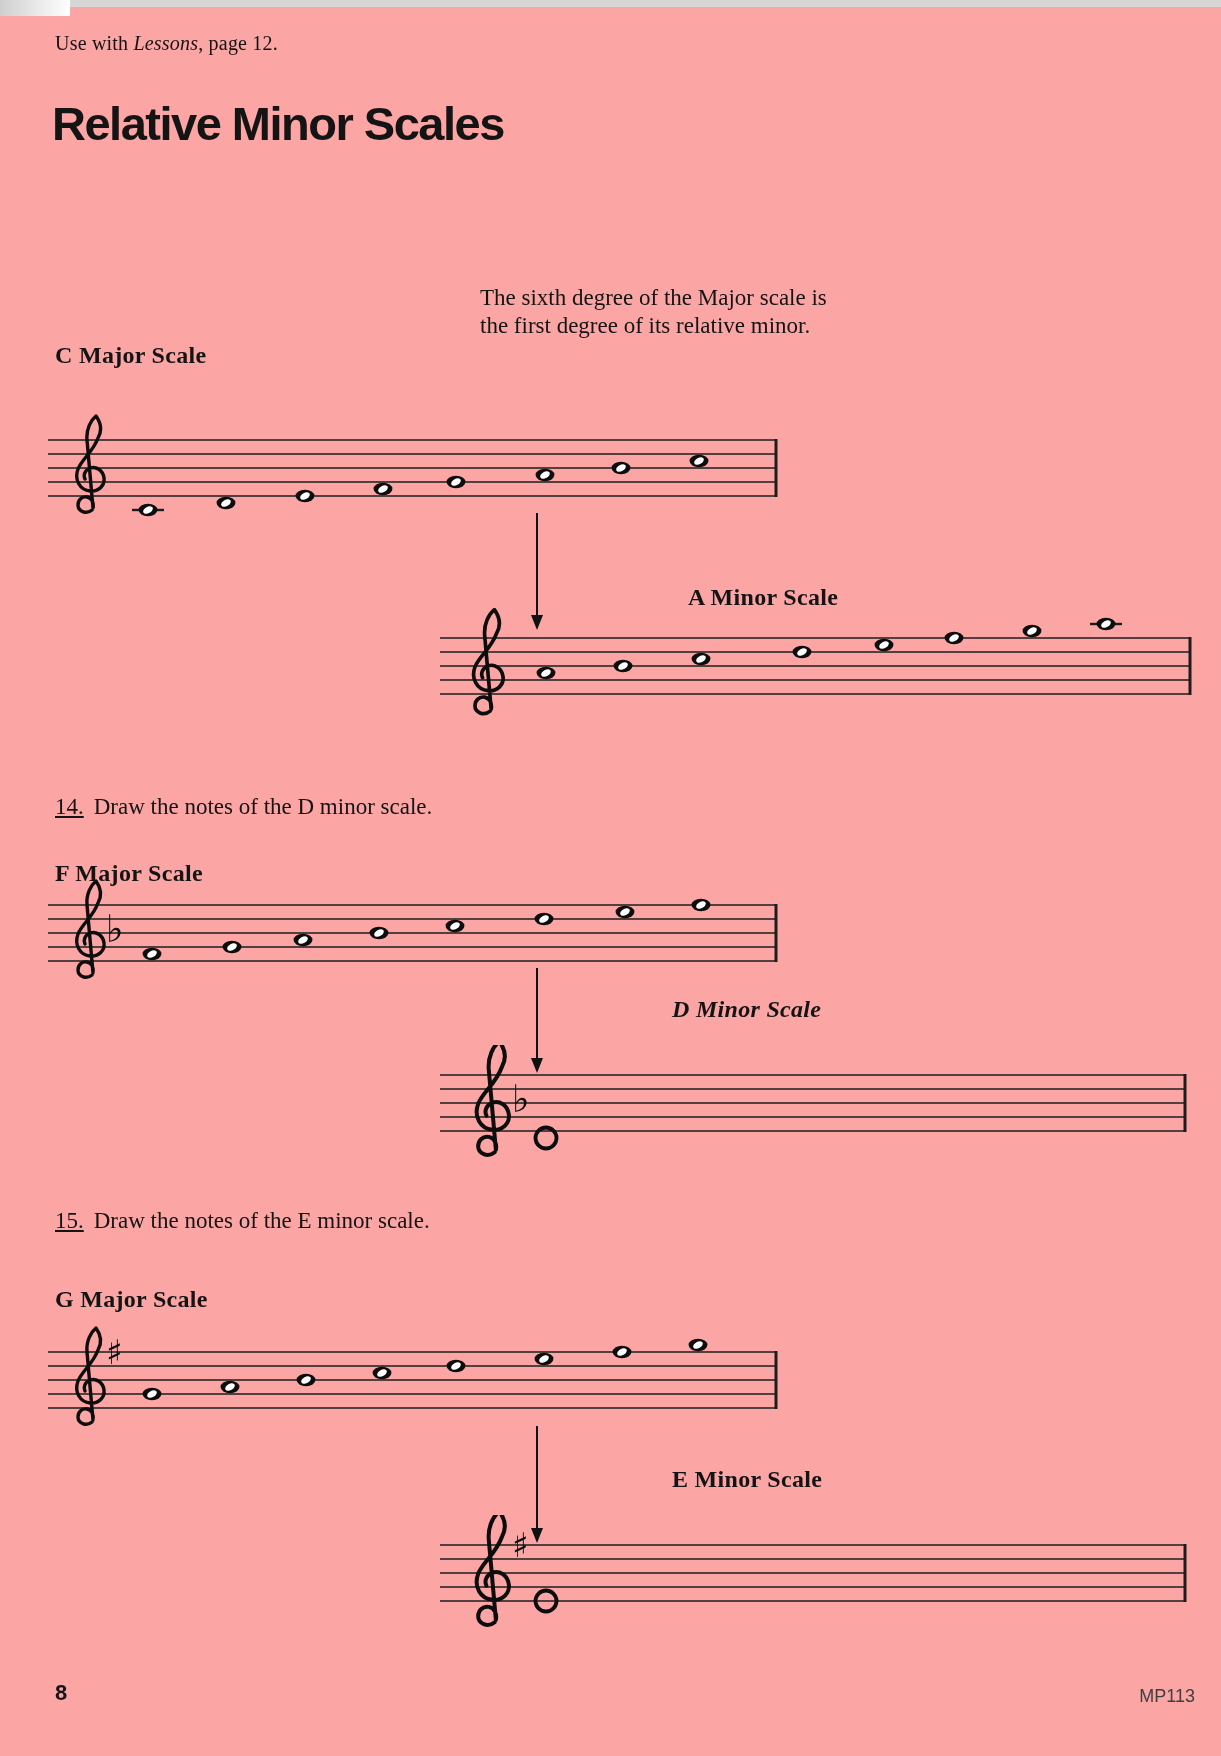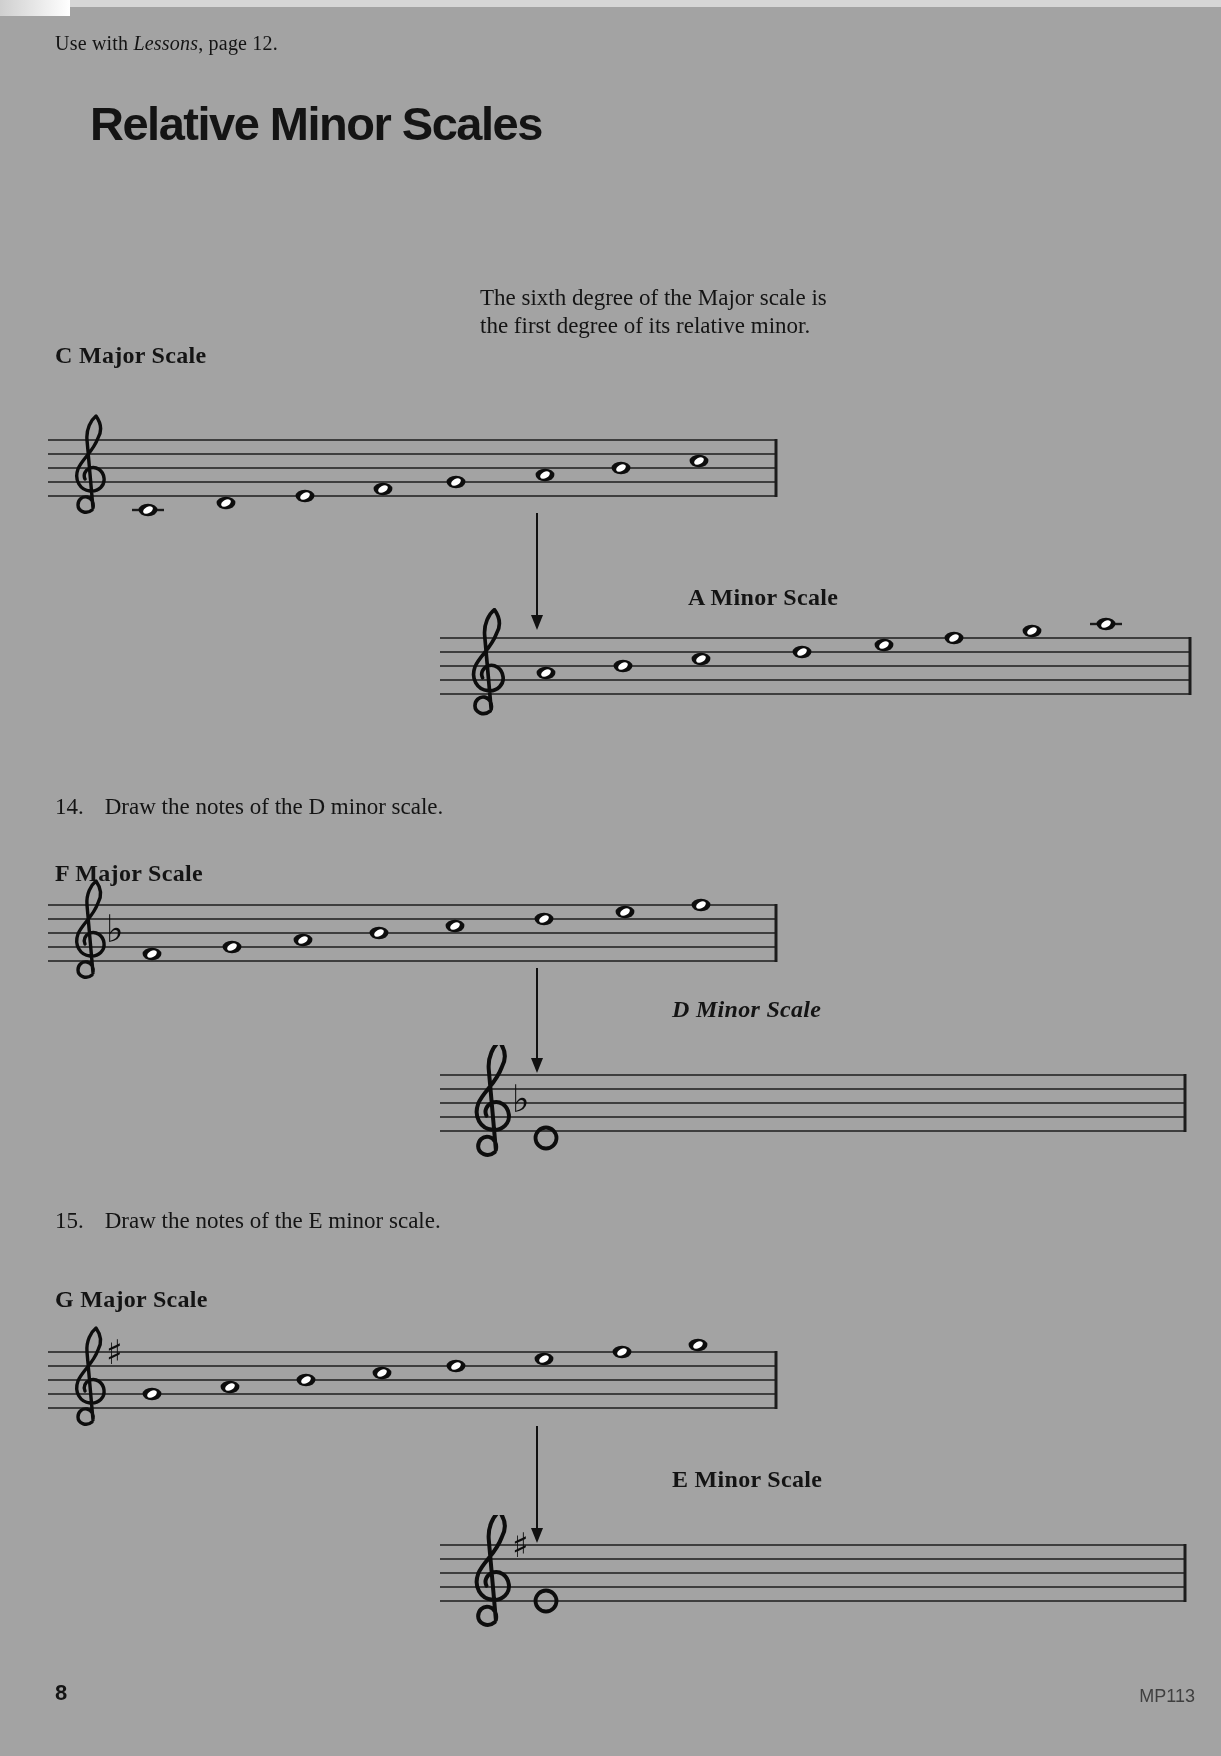--- a/index.html
+++ b/index.html
@@ -1,58 +1,58 @@
 <!DOCTYPE html>
 <html><head>
 <meta charset="utf-8">
 <style>
   html,body{margin:0;padding:0;background:#888;}
   .page{
     position:relative;
     width:1221px;height:1756px;
     margin:0 auto;
-    background:#a3a3a3;
+    background:#fca5a5;
     font-family:"Liberation Serif", serif;
     color:#141414;
     overflow:hidden;
   }
   .scan-edge-top{position:absolute;left:0;top:0;width:100%;height:7px;background:#d6d6d6;}
   .scan-edge-corner{position:absolute;left:0;top:0;width:70px;height:16px;background:linear-gradient(to right,#cfcfcf,#ffffff);}
   .abs{position:absolute;}
   .header-note{font-size:20px;letter-spacing:0.2px;}
   .header-note .ital{font-style:italic;}
   .title{
     font-family:"Liberation Sans", sans-serif;
     font-weight:bold;
     font-size:47px;
     letter-spacing:-1.5px;
   }
   .body-text{font-size:23px;line-height:30px;}
   .body-text b{letter-spacing:0.2px;}
   .callout{font-size:23px;line-height:28px;}
   .scale-label{font-weight:bold;font-size:24px;letter-spacing:0.3px;text-align:center;}
   .exercise{font-size:23px;}
-  .exercise .num{margin-right:21px;}
+  .exercise .num{margin-right:10px;text-decoration:underline;}
   .footer-page{font-family:"Liberation Sans", sans-serif;font-size:22px;font-weight:bold;}
   .footer-code{font-family:"Liberation Sans", sans-serif;font-size:18px;color:#3f3f3f;}
   svg{display:block;}
 </style>
 </head>
 <body>
 
 <div class="page">
 
   <div class="scan-edge-top"></div>
   <div class="scan-edge-corner"></div>
 
   <div class="abs header-note" style="left:55px;top:32px;">
     <span>Use with </span><span class="ital">Lessons</span><span>, page 12.</span>
   </div>
 
-  <div class="abs title" style="left:52px;top:96px;margin-left:38px;">Relative Minor Scales</div>
+  <div class="abs title" style="left:52px;top:96px;">Relative Minor Scales</div>
 
 
   <div class="abs callout" style="left:480px;top:284px;width:430px;">
     <div>The sixth degree of the Major scale is</div>
     <div>the first degree of  its relative minor.</div>
   </div>
 
   <div class="abs scale-label" style="left:55px;top:342px;">C Major Scale</div>
   <div class="abs" style="left:48px;top:410px;">
       <svg id="svg-c-major" width="745" height="135">

